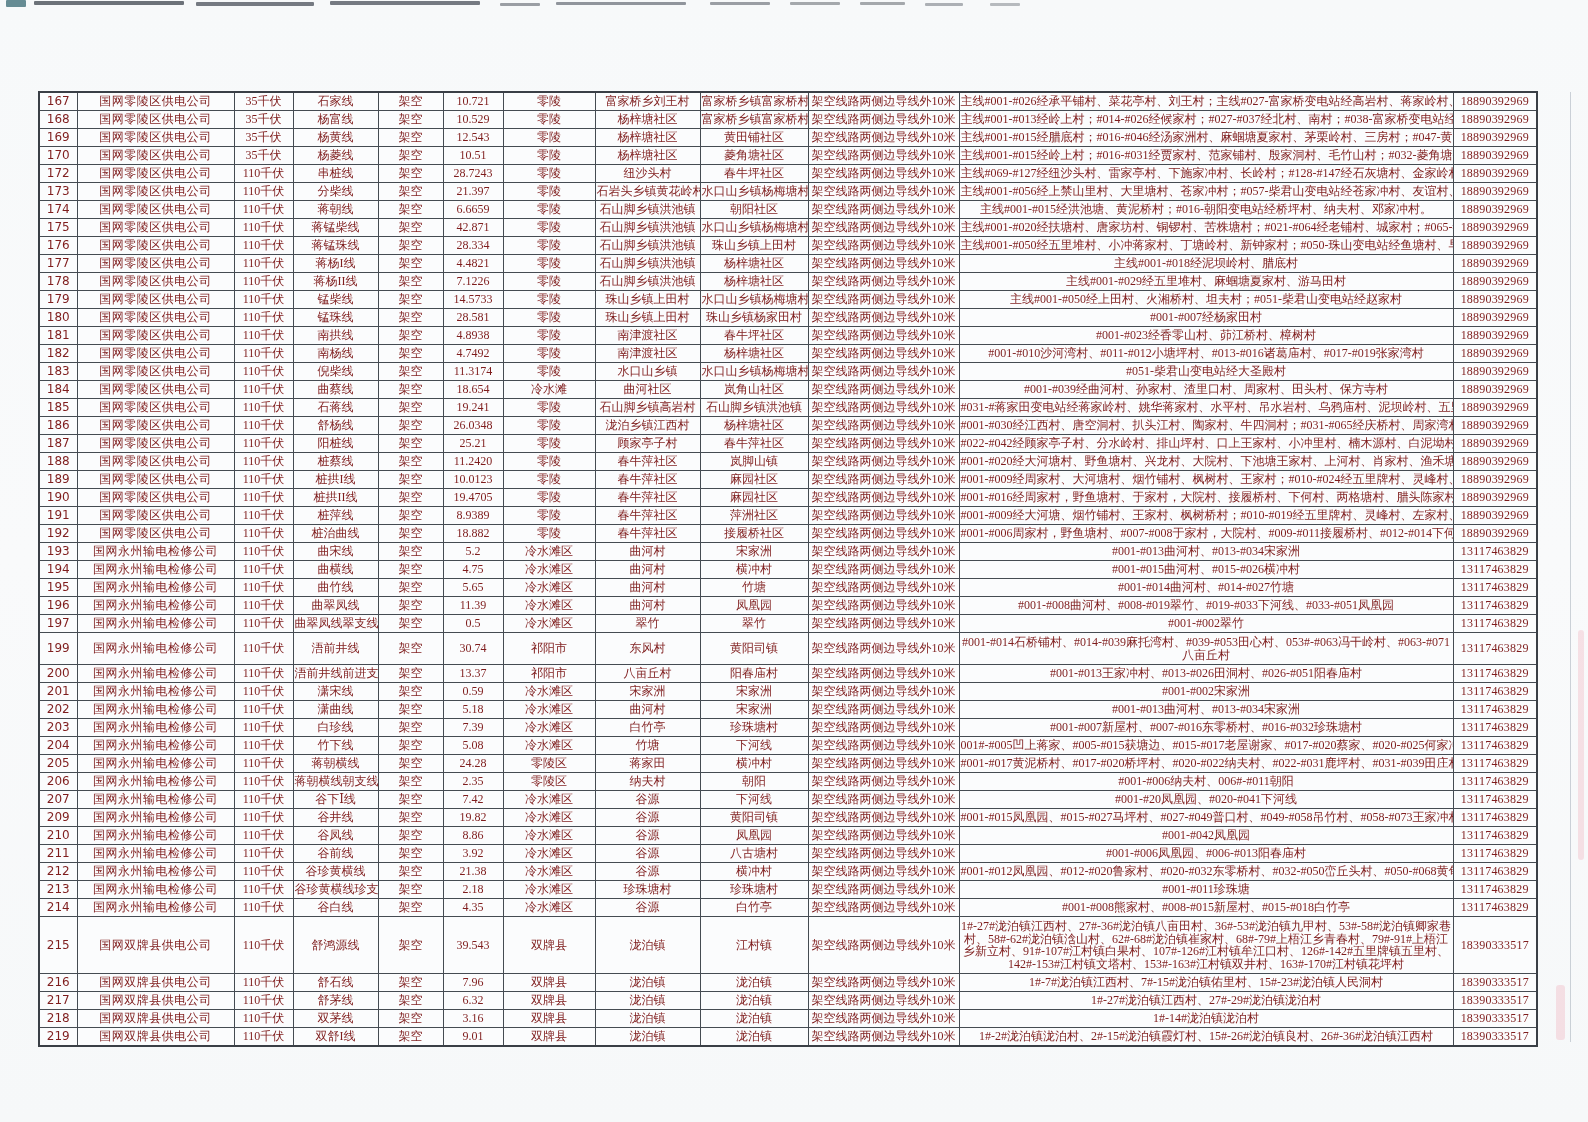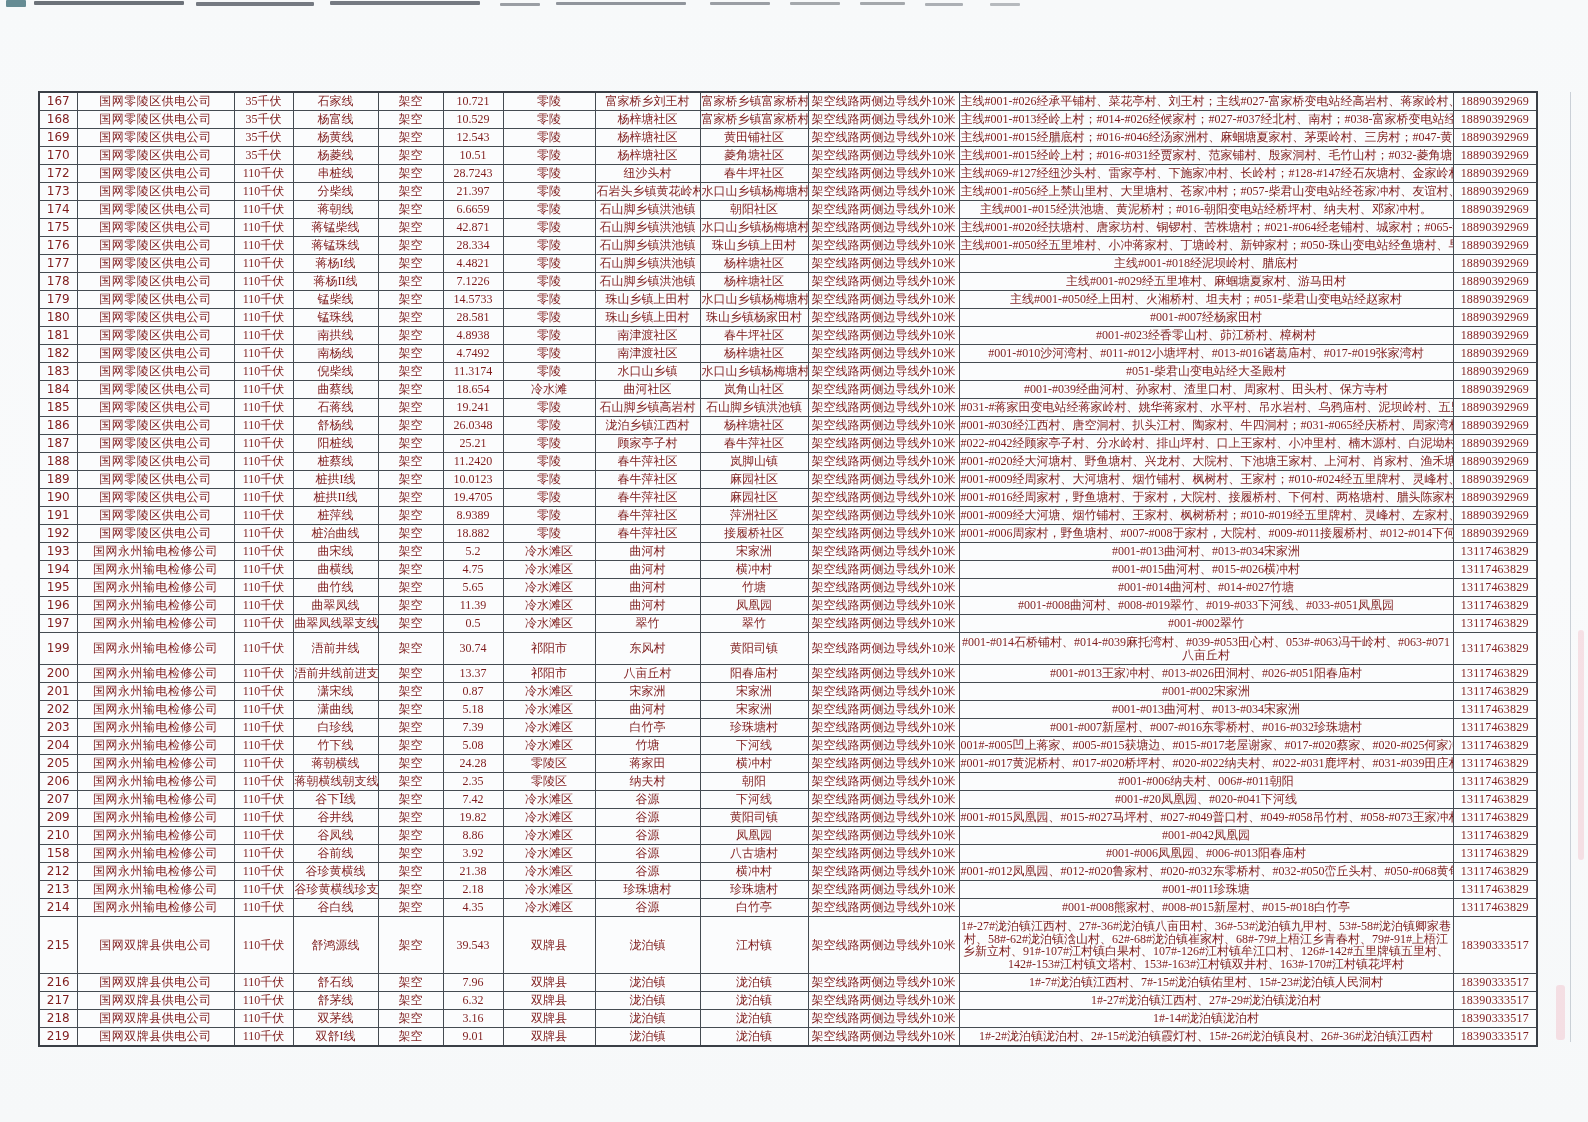--- a/index.html
+++ b/index.html
@@ -529,21 +529,21 @@
           <td class="c-scope">架空线路两侧边导线外10米</td>
           <td class="c-detail">#001-#013王家冲村、#013-#026田洞村、#026-#051阳春庙村</td>
           <td class="c-phone">13117463829</td>
         </tr>
         <tr>
           <td class="c-no">201</td>
           <td class="c-company">国网永州输电检修公司</td>
           <td class="c-voltage">110千伏</td>
           <td class="c-line">潇宋线</td>
           <td class="c-type">架空</td>
-          <td class="c-length">0.87</td>
+          <td class="c-length">0.59</td>
           <td class="c-region">冷水滩区</td>
           <td class="c-start">宋家洲</td>
           <td class="c-end">宋家洲</td>
           <td class="c-scope">架空线路两侧边导线外10米</td>
           <td class="c-detail">#001-#002宋家洲</td>
           <td class="c-phone">13117463829</td>
         </tr>
         <tr>
           <td class="c-no">202</td>
           <td class="c-company">国网永州输电检修公司</td>
@@ -650,21 +650,21 @@
           <td class="c-type">架空</td>
           <td class="c-length">8.86</td>
           <td class="c-region">冷水滩区</td>
           <td class="c-start">谷源</td>
           <td class="c-end">凤凰园</td>
           <td class="c-scope">架空线路两侧边导线外10米</td>
           <td class="c-detail">#001-#042凤凰园</td>
           <td class="c-phone">13117463829</td>
         </tr>
         <tr>
-          <td class="c-no">158</td>
+          <td class="c-no">211</td>
           <td class="c-company">国网永州输电检修公司</td>
           <td class="c-voltage">110千伏</td>
           <td class="c-line">谷前线</td>
           <td class="c-type">架空</td>
           <td class="c-length">3.92</td>
           <td class="c-region">冷水滩区</td>
           <td class="c-start">谷源</td>
           <td class="c-end">八古塘村</td>
           <td class="c-scope">架空线路两侧边导线外10米</td>
           <td class="c-detail">#001-#006凤凰园、#006-#013阳春庙村</td>

